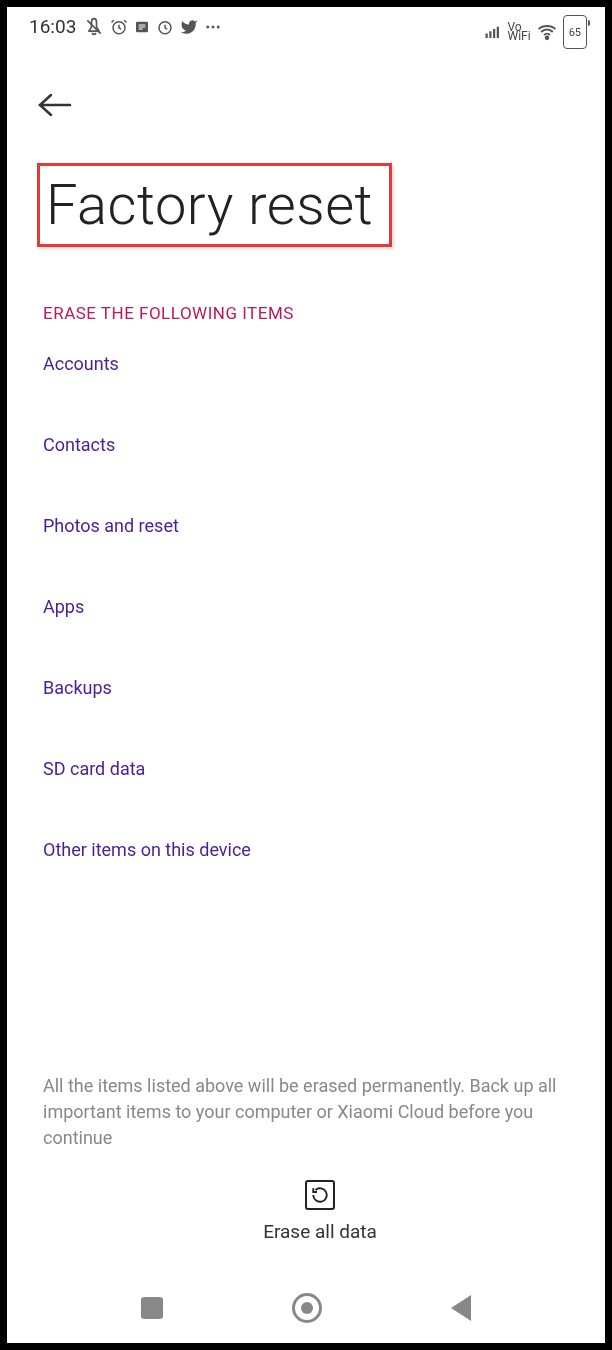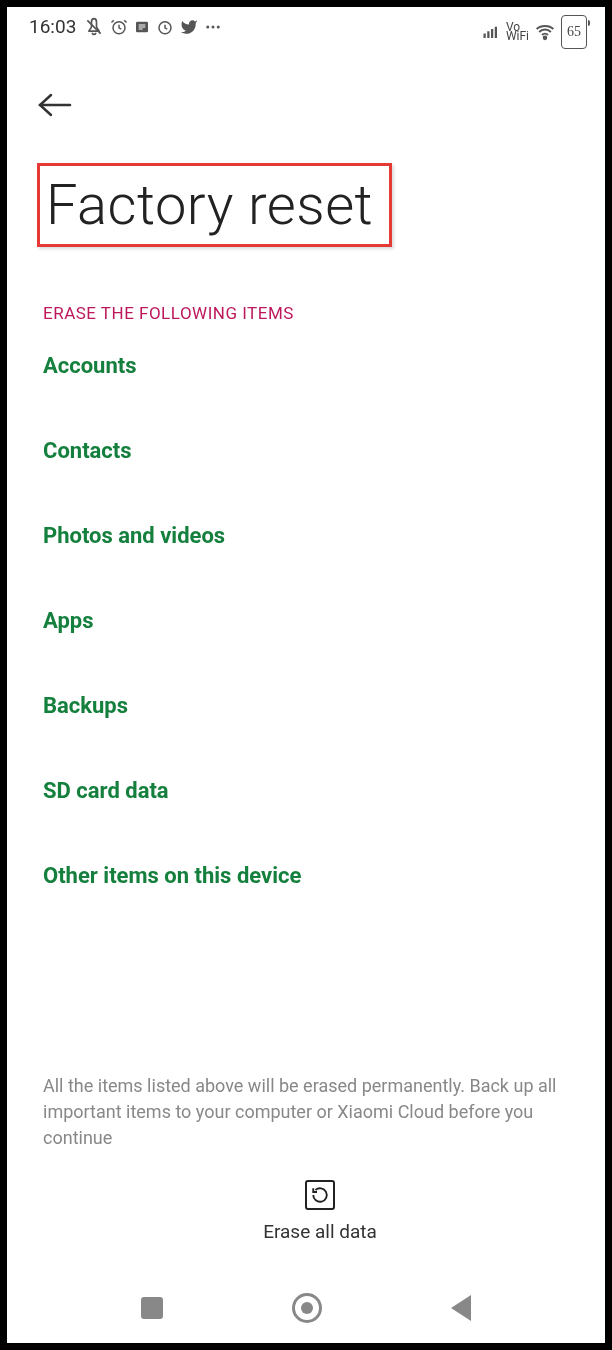--- a/index.html
+++ b/index.html
@@ -47,27 +47,26 @@
     .vowifi {
       font-size: 12px;
       line-height: 9px;
       color: #444;
       text-align: left;
     }
     .battery-box {
       border: 1.5px solid #555;
       border-radius: 4px;
       padding: 16px 5px;
-      font-size: 14px;
+      font-size: 11px;
       color: #444;
       position: relative;
       height: 17px;
       display: flex;
       align-items: center;
-      font-family: Liberation Serif, serif;
     }
     .battery-box::after {
       content: '';
       position: absolute;
       right: -4px;
       top: 4px;
       width: 2px;
       height: 6px;
       background: #555;
       border-radius: 0 2px 2px 0;
@@ -97,23 +96,23 @@
     .section-header {
       margin: 56px 0 0 36px;
       font-size: 17px;
       color: #be185d;
       letter-spacing: 0.5px;
     }
     .list {
       padding: 0 36px;
     }
     .list-item {
-      font-size: 22px;
-      font-weight: 700;
-      color: #15803d;
+      font-size: 18px;
+      font-weight: 400;
+      color: #4c1d95;
       padding: 30px 0;
     }
     .warning {
       position: absolute;
       bottom: 192px;
       left: 36px;
       right: 36px;
       font-size: 18px;
       color: #888;
       line-height: 1.45;
@@ -270,21 +269,21 @@
 
 <div class="title-wrap">
   <div class="title">Factory reset</div>
 </div>
 
 <div class="section-header">ERASE THE FOLLOWING ITEMS</div>
 
 <div class="list">
   <div class="list-item">Accounts</div>
   <div class="list-item">Contacts</div>
-  <div class="list-item">Photos and videos</div>
+  <div class="list-item">Photos and reset</div>
   <div class="list-item">Apps</div>
   <div class="list-item">Backups</div>
   <div class="list-item">SD card data</div>
   <div class="list-item">Other items on this device</div>
 </div>
 
 <div class="warning">All the items listed above will be erased permanently. Back up all important items to your computer or Xiaomi Cloud before you continue</div>
 
 <div class="erase-btn">
   <div class="erase-icon-box">

